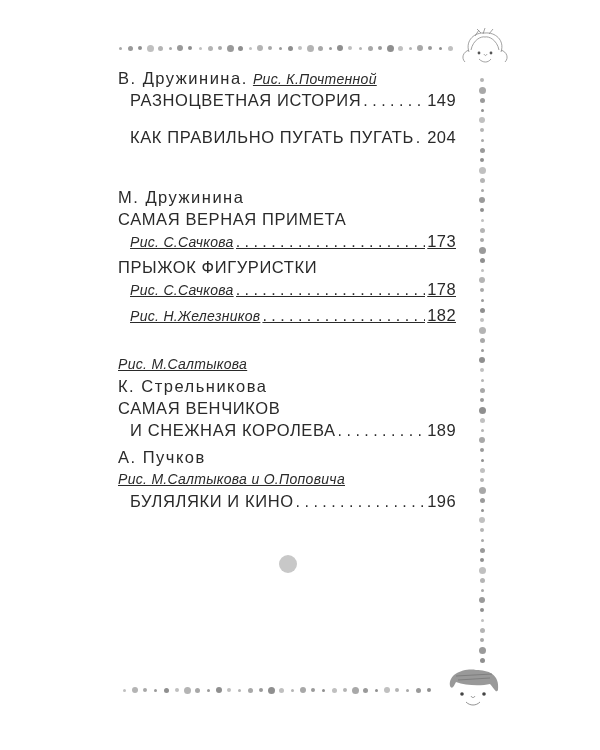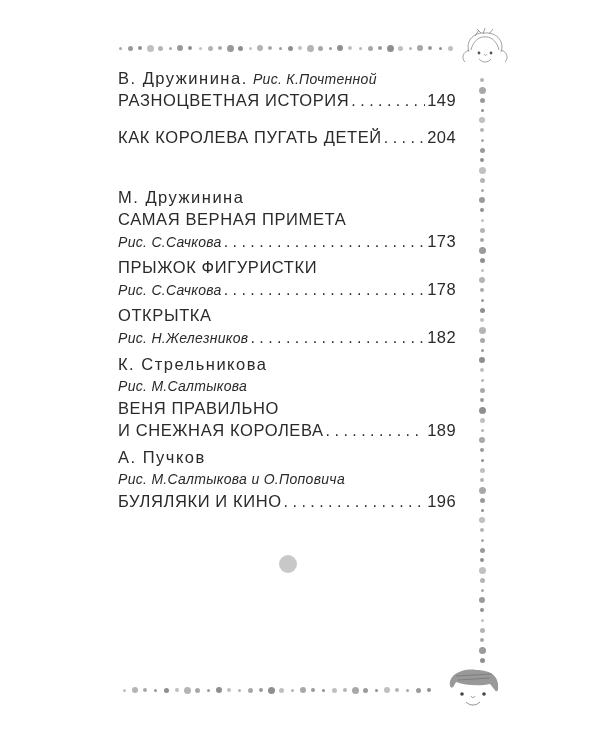--- a/index.html
+++ b/index.html
@@ -2,23 +2,23 @@
 <html><head>
 <meta charset="utf-8">
 <style>
   html, body { margin:0; padding:0; background:#ffffff; }
   body { width:600px; height:750px; position:relative; overflow:hidden;
          font-family:"Liberation Sans", sans-serif; color:#2a2a2a; }
   .dot { position:absolute; border-radius:50%; background:#9a9a9a; }
   .entry { position:absolute; left:118px; width:338px; }
   .line { font-size:16.5px; line-height:22px; height:22px; letter-spacing:0.6px; white-space:nowrap; position:relative; }
   .author { letter-spacing:1.5px; }
-  .ill { font-style:italic; font-size:14px; letter-spacing:0.3px; }
+  .ill { font-style:italic; font-size:14px; letter-spacing:0.3px;text-decoration:underline; }
   .row { display:flex; align-items:baseline; }
-  .row .t { flex:0 0 auto; }
+  .row .t { flex:0 0 auto;margin-left:12px; }
   .row .leader { flex:1 1 auto; overflow:hidden; margin:0 2px; letter-spacing:3.2px; font-style:normal; font-size:16px; }
   .row .leader::before { content:". . . . . . . . . . . . . . . . . . . . . . . . . . . . . . . . . . . . . . . . . . . . . . . . . . . . . . . ."; letter-spacing:0; }
   .row .p { flex:0 0 auto; font-style:normal; font-size:16.5px; letter-spacing:0.4px; }
   .face { position:absolute; }
   .bigdot { position:absolute; left:279px; top:555px; width:18px; height:18px; border-radius:50%; background:#c8c8c8; }
 </style>
 </head>
 <body>
 
 <div id="border">
@@ -179,52 +179,51 @@
   </div>
   <div class="line row">
     <span class="t">РАЗНОЦВЕТНАЯ ИСТОРИЯ</span>
     <span class="leader"></span>
     <span class="p">149</span>
   </div>
 </div>
 
 <div class="entry" style="top:126px">
   <div class="line row">
-    <span class="t">КАК КОРОЛЕВА ПУГАТЬ ДЕТЕЙ</span>
+    <span class="t">КАК ПРАВИЛЬНО ПУГАТЬ ПУГАТЬ</span>
     <span class="leader"></span>
     <span class="p">204</span>
   </div>
 </div>
 
 <div class="entry" style="top:186px">
   <div class="line author">М. Дружинина</div>
   <div class="line">САМАЯ ВЕРНАЯ ПРИМЕТА</div>
   <div class="line row ill" style="margin-bottom:4px">
     <span class="t">Рис. С.Сачкова</span>
     <span class="leader"></span>
     <span class="p">173</span>
   </div>
   <div class="line">ПРЫЖОК ФИГУРИСТКИ</div>
   <div class="line row ill" style="margin-bottom:4px">
     <span class="t">Рис. С.Сачкова</span>
     <span class="leader"></span>
     <span class="p">178</span>
   </div>
-  <div class="line">ОТКРЫТКА</div>
   <div class="line row ill">
     <span class="t">Рис. Н.Железников</span>
     <span class="leader"></span>
     <span class="p">182</span>
   </div>
 </div>
 
 <div class="entry" style="top:353px">
+  <div class="line ill">Рис. М.Салтыкова</div>
   <div class="line author">К. Стрельникова</div>
-  <div class="line ill">Рис. М.Салтыкова</div>
-  <div class="line">ВЕНЯ ПРАВИЛЬНО</div>
+  <div class="line">САМАЯ ВЕНЧИКОВ</div>
   <div class="line row">
     <span class="t">И СНЕЖНАЯ КОРОЛЕВА</span>
     <span class="leader"></span>
     <span class="p">189</span>
   </div>
 </div>
 
 <div class="entry" style="top:446px">
   <div class="line author">А. Пучков</div>
   <div class="line ill">Рис. М.Салтыкова и О.Поповича</div>

